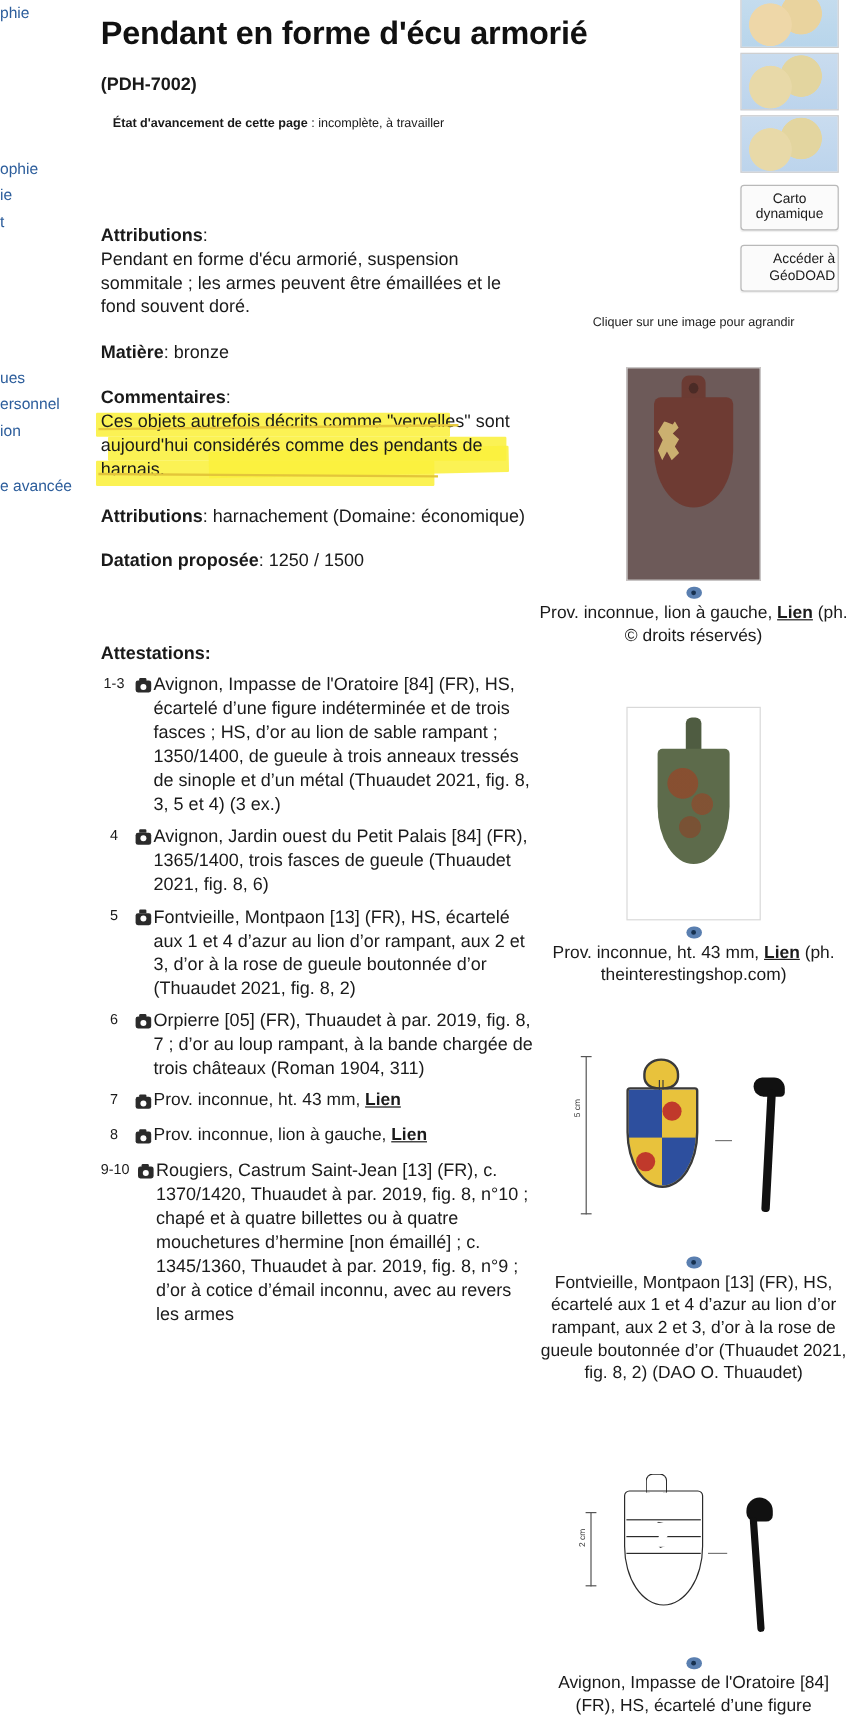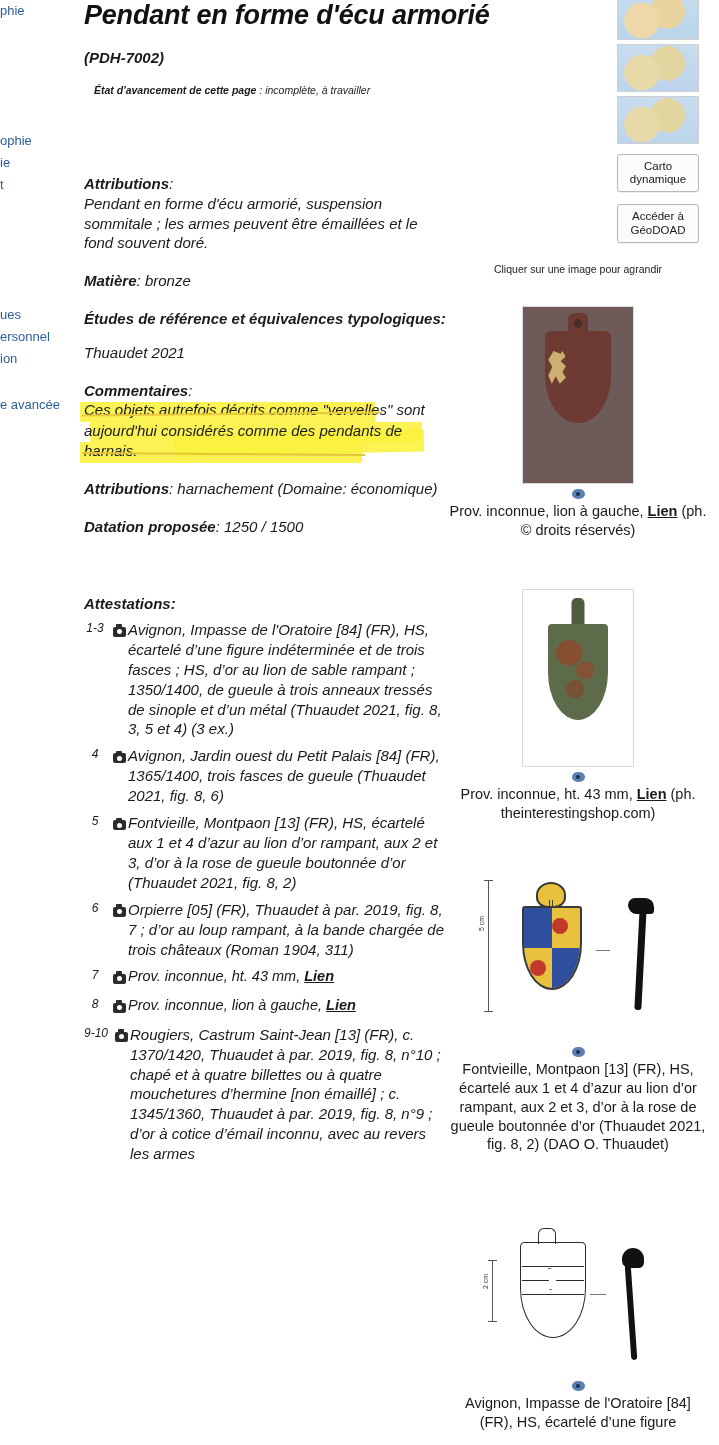--- a/index.html
+++ b/index.html
@@ -28,23 +28,22 @@
   }
   .sb-item { line-height: 22px; white-space: nowrap; cursor: pointer; }
   .sb-item.plain { color: #2c5d9b; }
   .sb-gap-a { height: 108px; }
   .sb-gap-b { height: 48px; }
 
   
   .main {
     position: absolute;
     left: 84px;
-    top: 0;
+    top: 13px;
     width: 362px;
-    font-style: italic;
   }
   h1.title {
     font-size: 27px;
     line-height: 1.15;
     margin: 0 0 18px 0;
     font-weight: bold;
     letter-spacing: -0.2px;
     color: #111;
     white-space: nowrap;
   }
@@ -180,21 +179,21 @@
     border: 1px solid #b9b9b9;
     background: #fbfbfb;
     border-radius: 3px;
     font-size: 11.5px;
     line-height: 1.15;
     padding: 5px 2px;
     text-align: center;
     cursor: pointer;
     box-shadow: 0 1px 1px rgba(0,0,0,.07);
   }
-  .btn-box + .btn-box { margin-top: 12px; }
+  .btn-box + .btn-box { margin-top: 12px; text-align: right; }
 
   .click-note {
     position: absolute;
     top: 263px;
     left: 0;
     width: 262px;
     font-size: 10.5px;
     color: #222;
     text-align: center;
   }
@@ -406,25 +405,20 @@
 
   <div class="block">
     <span class="lbl">Attributions</span><span>:</span><br>
     <span>Pendant en forme d'écu armorié, suspension sommitale ; les armes peuvent être émaillées et le fond souvent doré.</span>
   </div>
 
   <div class="block">
     <span class="lbl">Matière</span><span>: </span><span>bronze</span>
   </div>
 
-  <div class="block">
-    <span class="lbl">Études de référence et équivalences typologiques</span><span class="lbl">:</span>
-    <div style="height:14px"></div>
-    <span>Thuaudet 2021</span>
-  </div>
 
   <div class="block">
     <span class="lbl">Commentaires</span><span>:</span>
     <div class="hl-wrap">
       <span class="hl-band b1"></span>
       <span class="hl-band b2"></span>
       <span class="hl-band b3"></span>
       <span class="hl-band b4"></span>
       <span class="hl-strike"></span>
       <span class="hl-strike2"></span>

